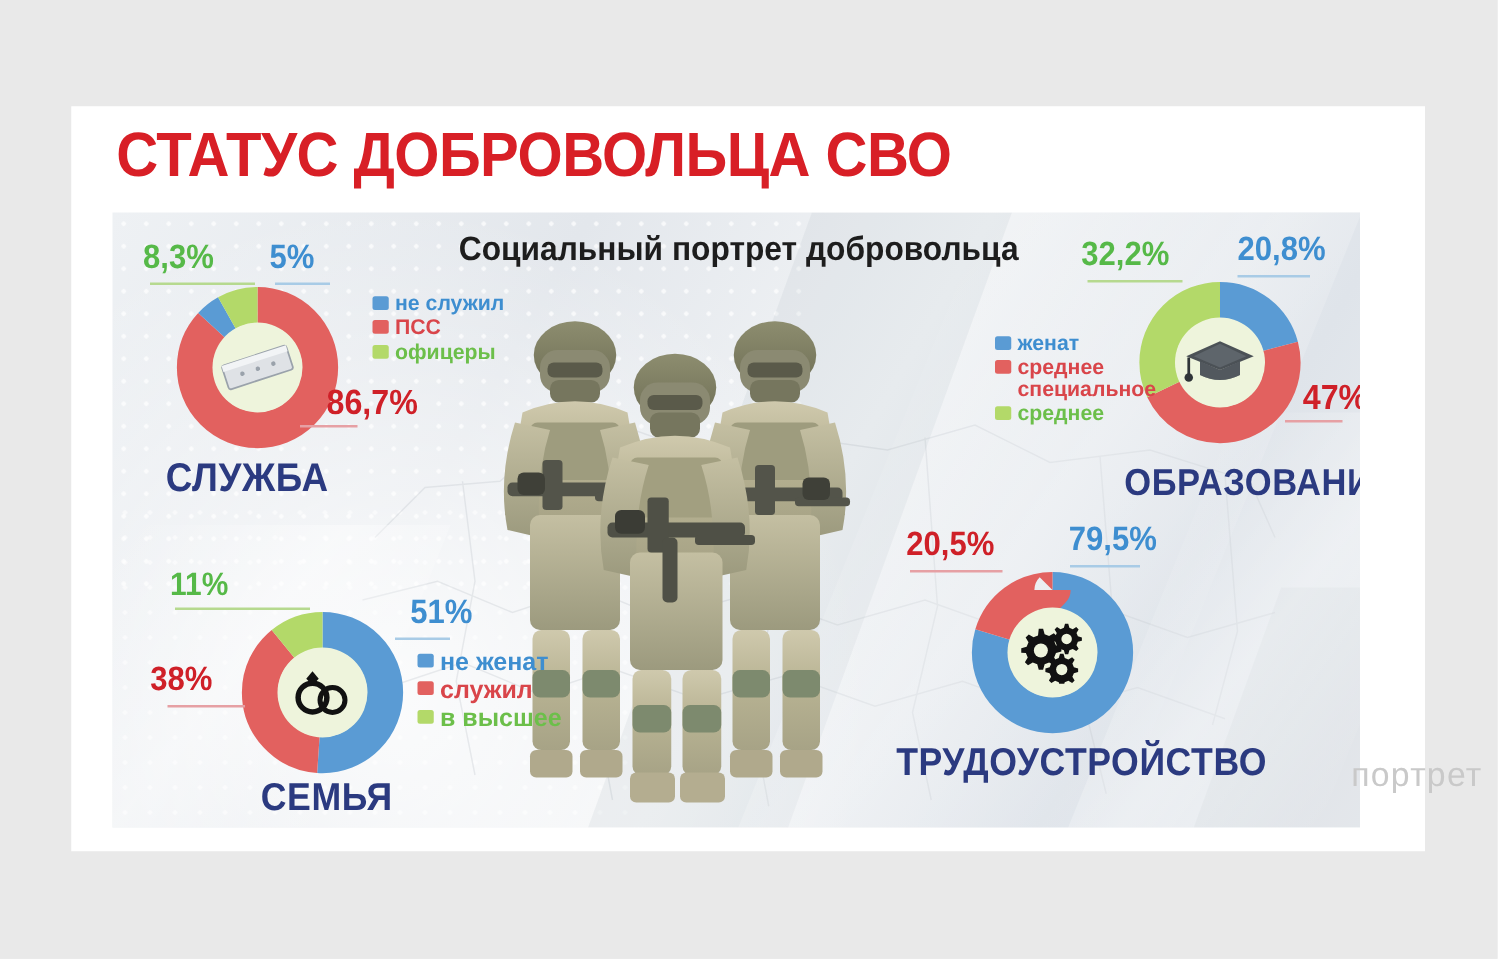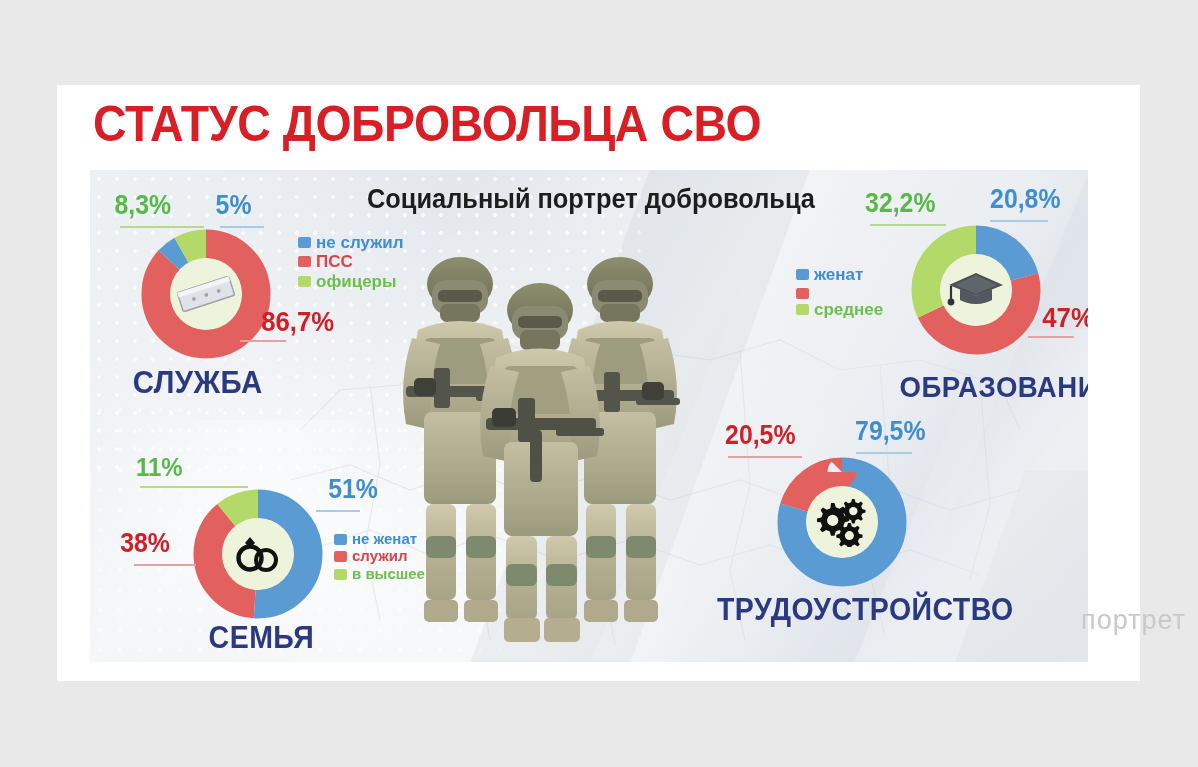--- a/index.html
+++ b/index.html
@@ -394,20 +394,21 @@
           </div>
         </div>
 
         <div class="legend" style="left:6px; top:78px; font-size:17px;">
           <div class="row lbl-blue">
             <span class="sw blue"></span>
             <span class="txt">женат</span>
           </div>
           <div class="row lbl-red">
             <span class="sw red"></span>
+            <span class="txt" style="white-space:normal; max-width:120px; display:block;">среднее специальное</span>
           </div>
           <div class="row lbl-green">
             <span class="sw green"></span>
             <span class="txt">среднее</span>
           </div>
         </div>
 
         <div class="leader red" style="left:238px; top:148px; width:46px;"></div>
         <div class="pct red" style="left:250px; top:114px; font-size:28px;">47%</div>
 
@@ -435,21 +436,21 @@
             </svg>
           </div>
         </div>
 
         <div class="leader red" style="left:22px; top:112px; width:62px;"></div>
         <div class="pct red" style="left:6px; top:76px; font-size:27px;">38%</div>
 
         <div class="leader blue" style="left:204px; top:58px; width:44px;"></div>
         <div class="pct blue" style="left:214px; top:22px; font-size:27px;">51%</div>
 
-        <div class="legend" style="left:222px; top:79px; font-size:15px;">
+        <div class="legend" style="left:222px; top:68px; font-size:20px;">
           <div class="row lbl-blue">
             <span class="sw blue"></span>
             <span class="txt">не женат</span>
           </div>
           <div class="row lbl-red">
             <span class="sw red"></span>
             <span class="txt">служил</span>
           </div>
           <div class="row lbl-green">
             <span class="sw green"></span>

